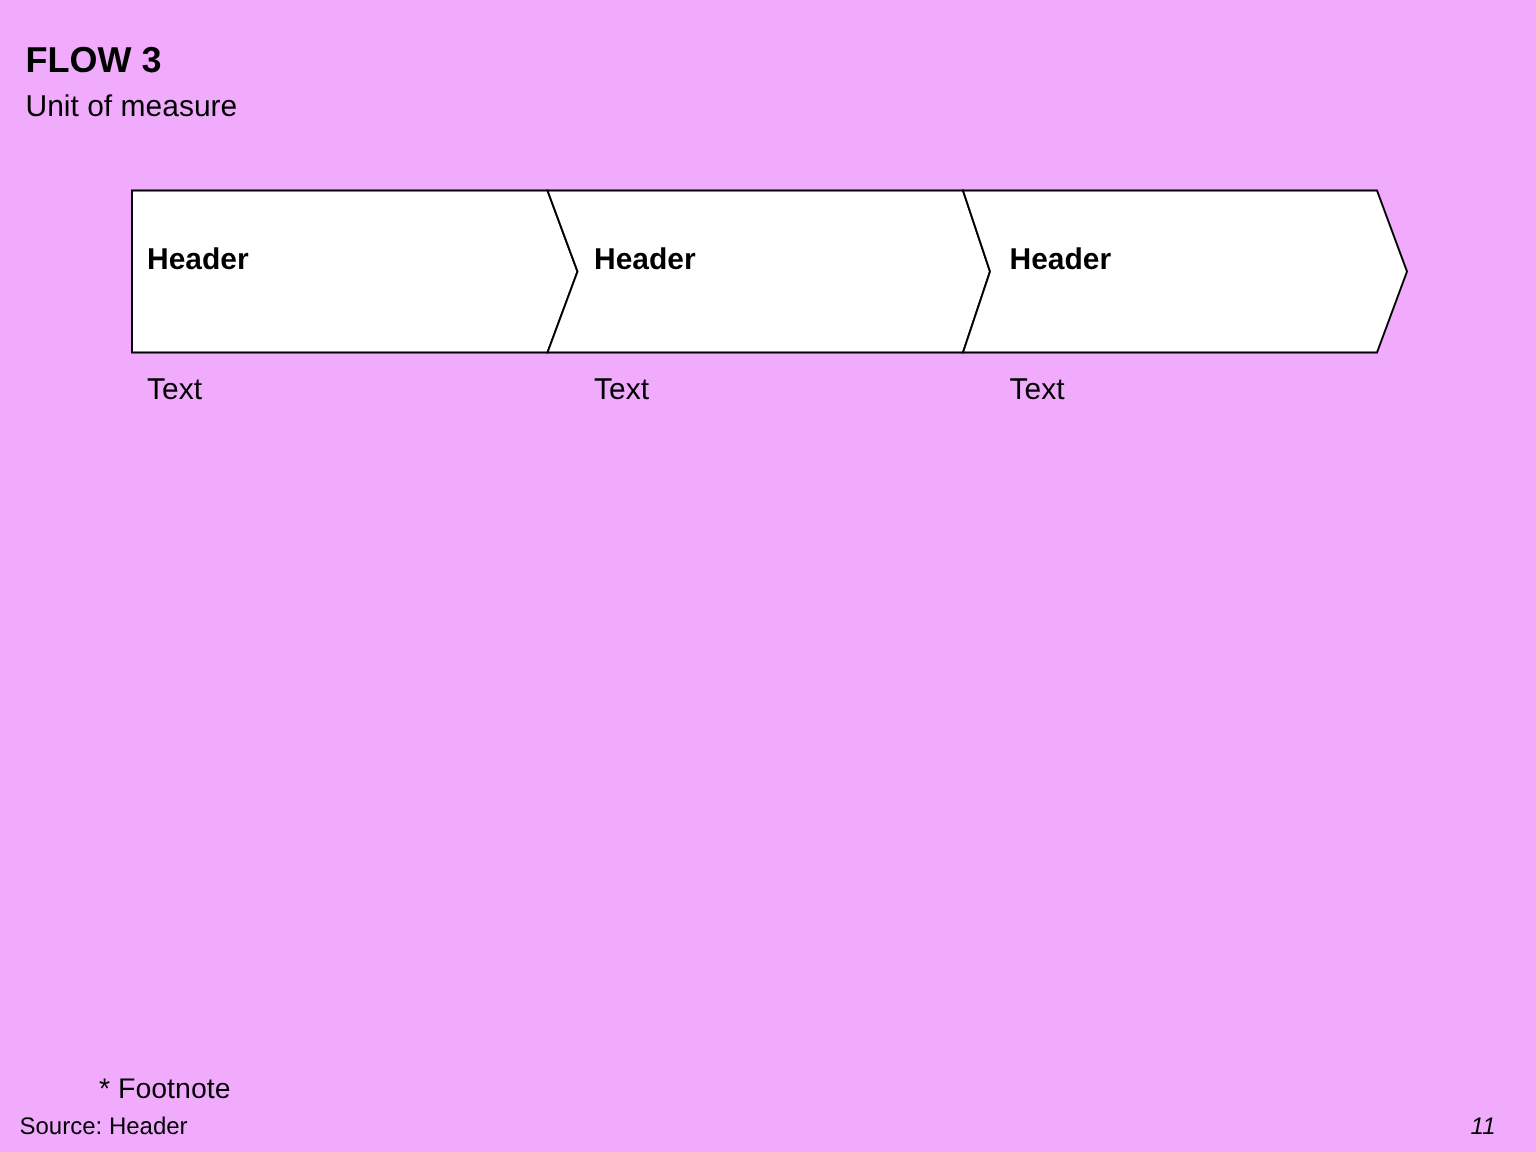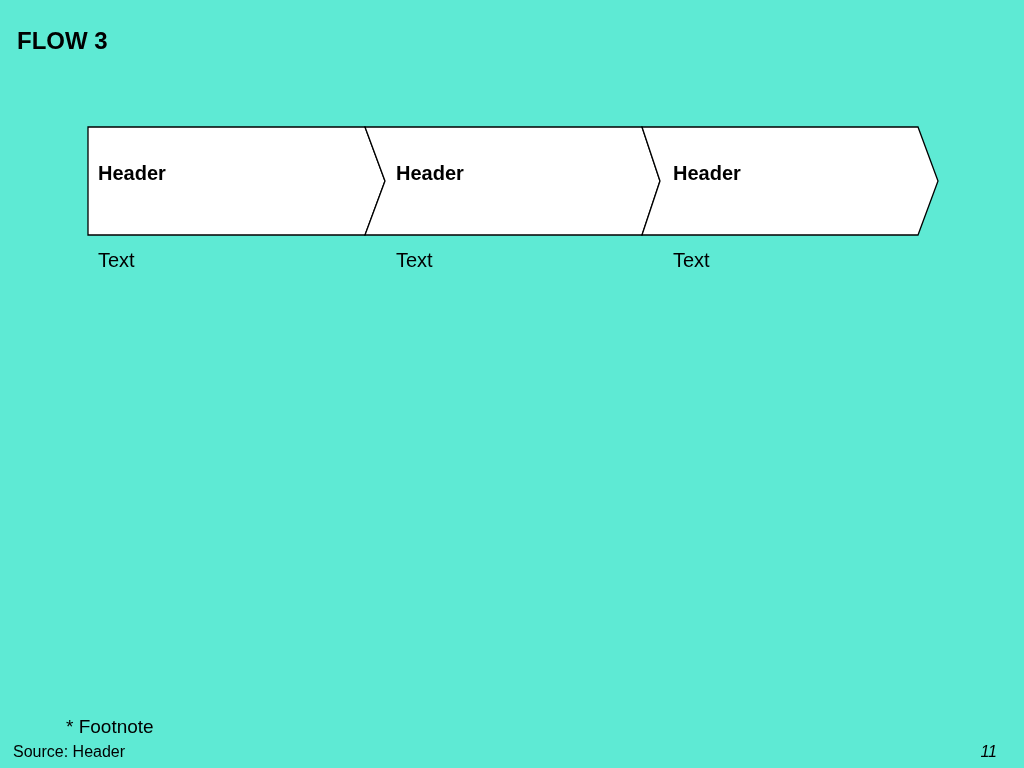--- a/index.html
+++ b/index.html
@@ -4,21 +4,21 @@
 <style>
   html, body {
     margin: 0;
     padding: 0;
     background: #ffffff;
   }
   .slide {
     position: relative;
     width: 1024px;
     height: 768px;
-    background: #5eead4;
+    background: #f0abfc;
     overflow: hidden;
     font-family: "Liberation Sans", sans-serif;
     color: #000000;
   }
   .page-title {
     position: absolute;
     left: 17px;
     top: 27px;
     font-size: 24px;
     font-weight: bold;
@@ -94,20 +94,21 @@
     font-style: italic;
   }
 </style>
 </head>
 <body>
 
 <div class="slide">
 
   <div class="page-title">FLOW 3</div>
 
+  <div class="page-subtitle">Unit of measure</div>
 
   <svg class="flow-svg" viewBox="0 0 1024 768" xmlns="http://www.w3.org/2000/svg">
     <polygon points="88,127 365,127 385,181 365,235 88,235"></polygon>
     <polygon points="365,127 642,127 660,181 642,235 365,235 385,181"></polygon>
     <polygon points="642,127 918,127 938,181 918,235 642,235 660,181"></polygon>
   </svg>
 
   <div class="step-header col-1">Header</div>
   <div class="step-header col-2">Header</div>
   <div class="step-header col-3">Header</div>

